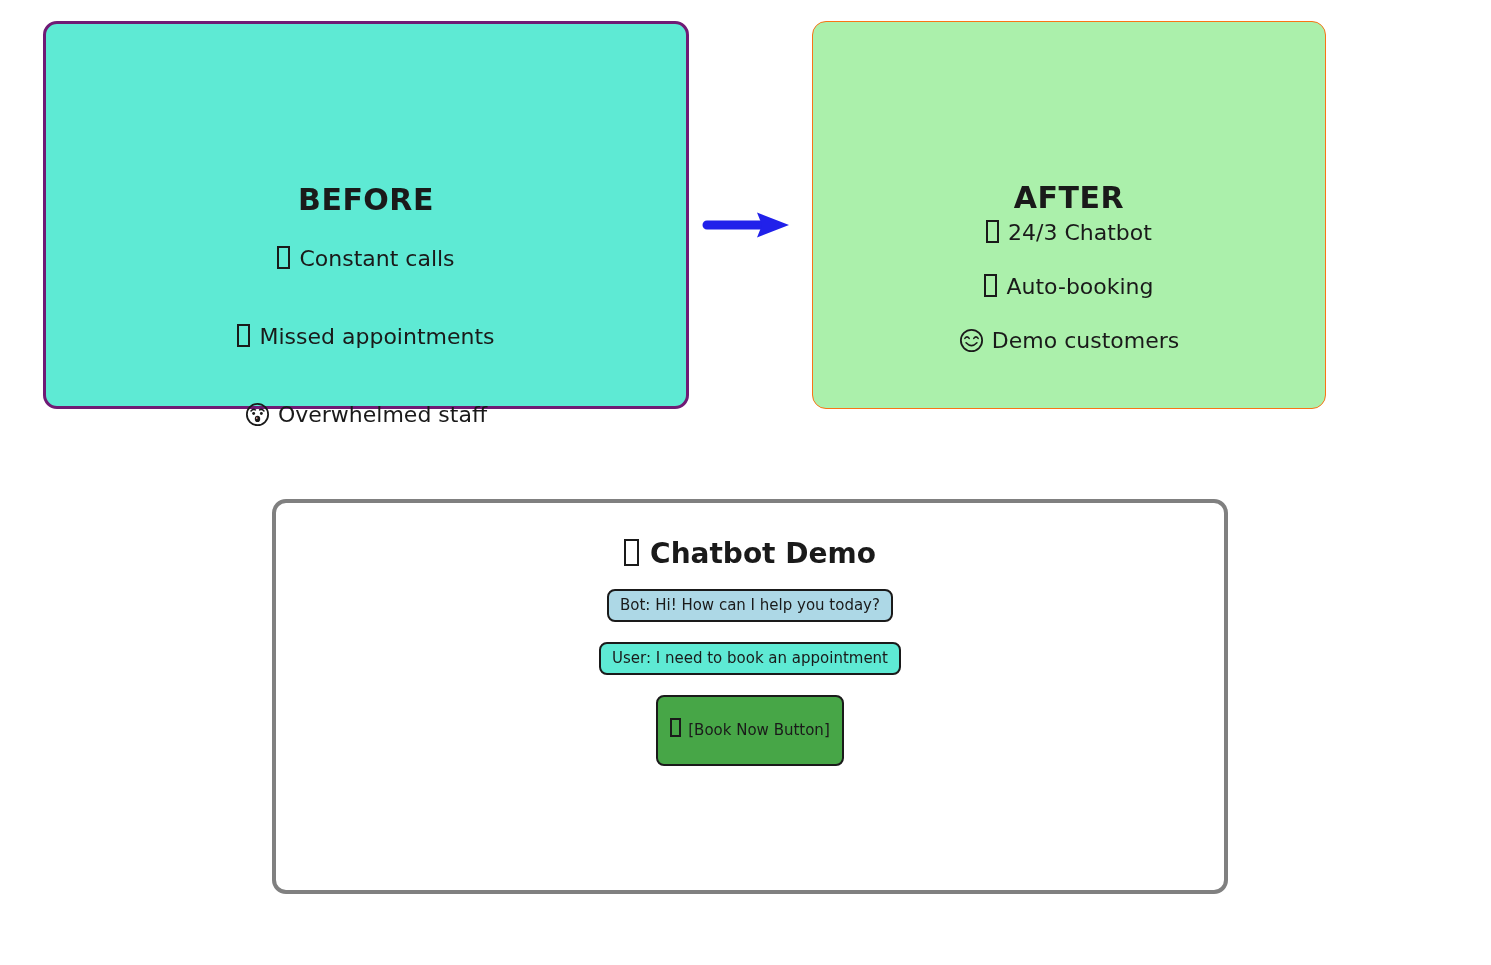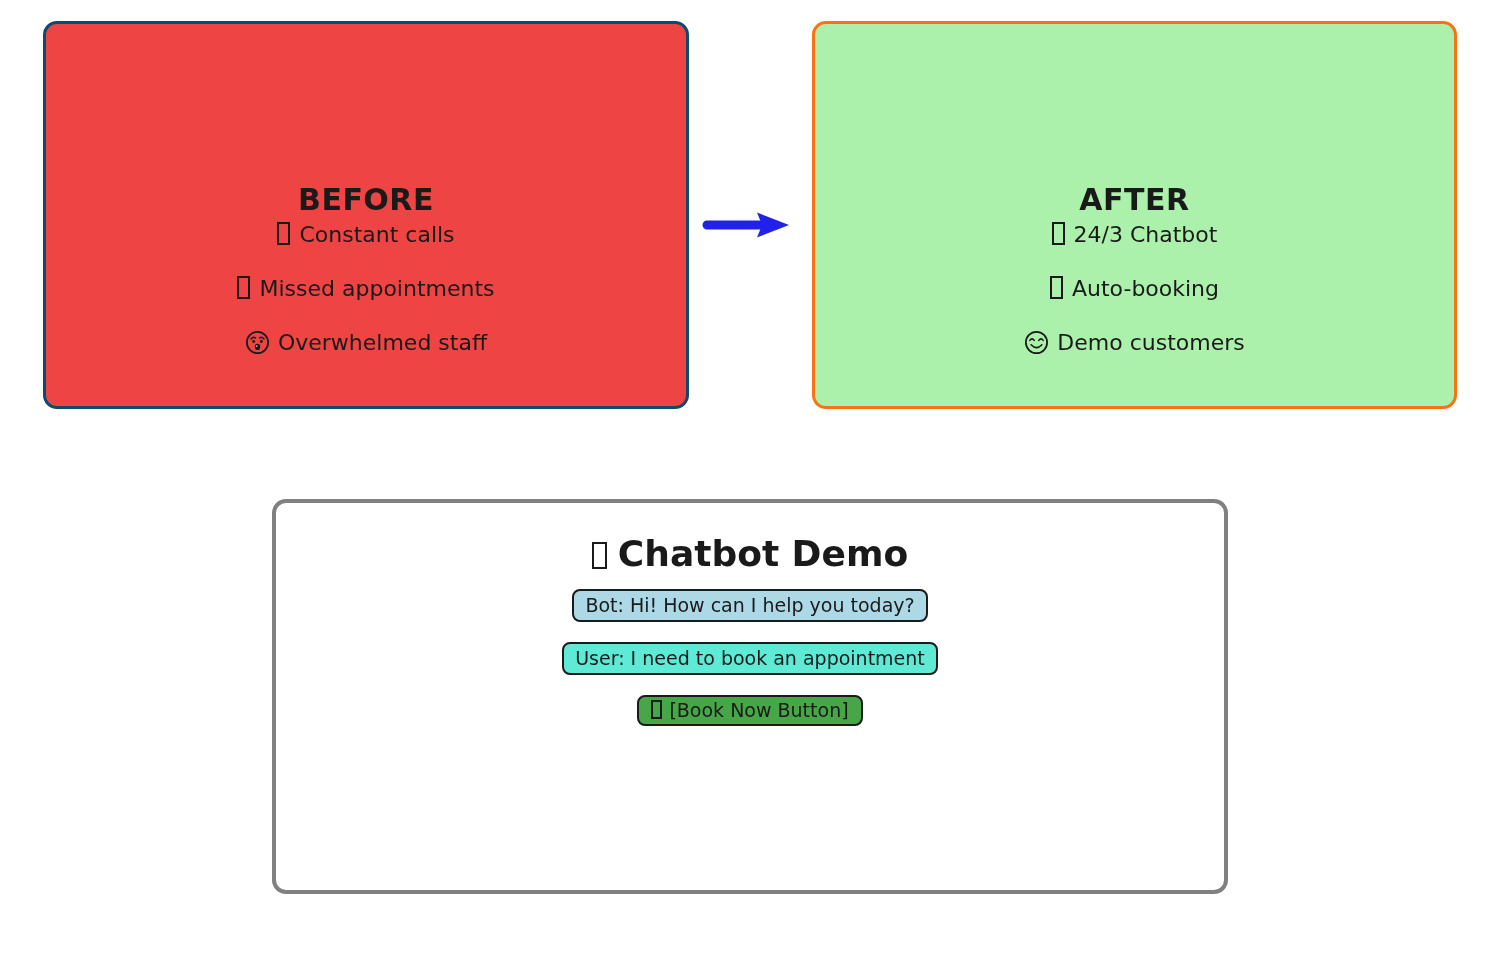--- a/index.html
+++ b/index.html
@@ -25,28 +25,29 @@
     border-radius: 14px;
     box-sizing: border-box;
     display: flex;
     flex-direction: column;
     align-items: center;
     text-align: center;
   }
   .panel.before {
     left: 43px;
     width: 646px;
-    background: #ef4444;
-    border: 3px solid #0c4a6e;
+    background: #5eead4;
+    border: 3px solid #701a75;
+    gap: 24px;
   }
   .panel.after {
     left: 812px;
-    width: 645px;
+    width: 514px;
     background: #abf0ab;
-    border: 3px solid #f97316;
+    border: 1px solid #f97316;
   }
   .panel-title {
     margin-top: 158px;
     font-size: 30px;
     font-weight: bold;
     line-height: 36px;
     letter-spacing: 0.5px;
   }
   .panel-item {
     margin-top: 22px;
@@ -104,48 +105,48 @@
     box-sizing: border-box;
     background: #ffffff;
     border: 4px solid #808080;
     border-radius: 14px;
     display: flex;
     flex-direction: column;
     align-items: center;
   }
   .demo-title {
     margin-top: 32px;
-    font-size: 36px;
+    font-size: 28px;
     font-weight: bold;
     line-height: 38px;
     text-align: center;
     white-space: nowrap;
   }
   .bubble-stack {
     margin-top: 16px;
     display: flex;
     flex-direction: column;
     align-items: center;
   }
   .bubble {
     margin-top: 20px;
-    font-size: 19px;
+    font-size: 15px;
     line-height: 27px;
     padding: 1px 11px;
     border: 2px solid #1a1a1a;
     border-radius: 8px;
     white-space: nowrap;
     box-sizing: border-box;
   }
   .bubble.first { margin-top: 0; }
   .bubble.bot  { background: #add8e6; }
   .bubble.user { background: #5eead4; }
   .bubble.book-btn {
     background: #47a647;
-    padding: 0 12px;
+    padding: 20px 12px;
     cursor: pointer;
   }
 </style>
 </head>
 <body>
 
 <div class="canvas">
 
   <div class="panel before">
     <div class="panel-title">BEFORE</div>

